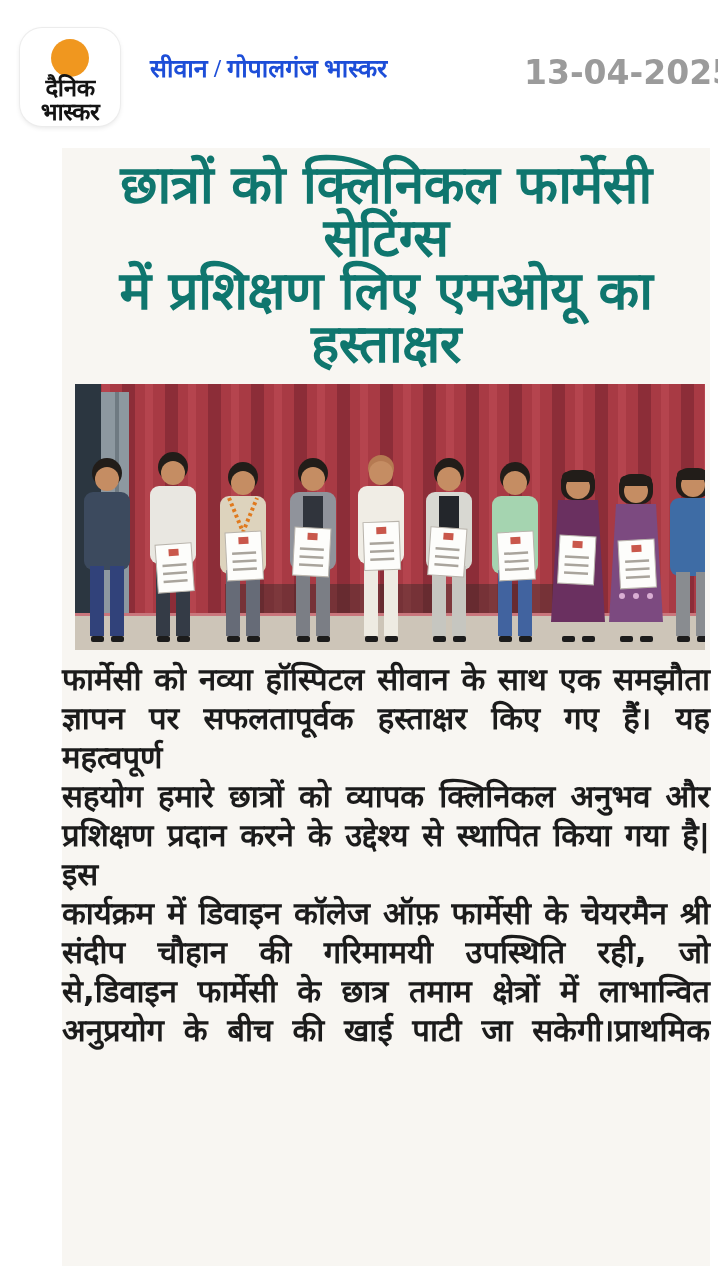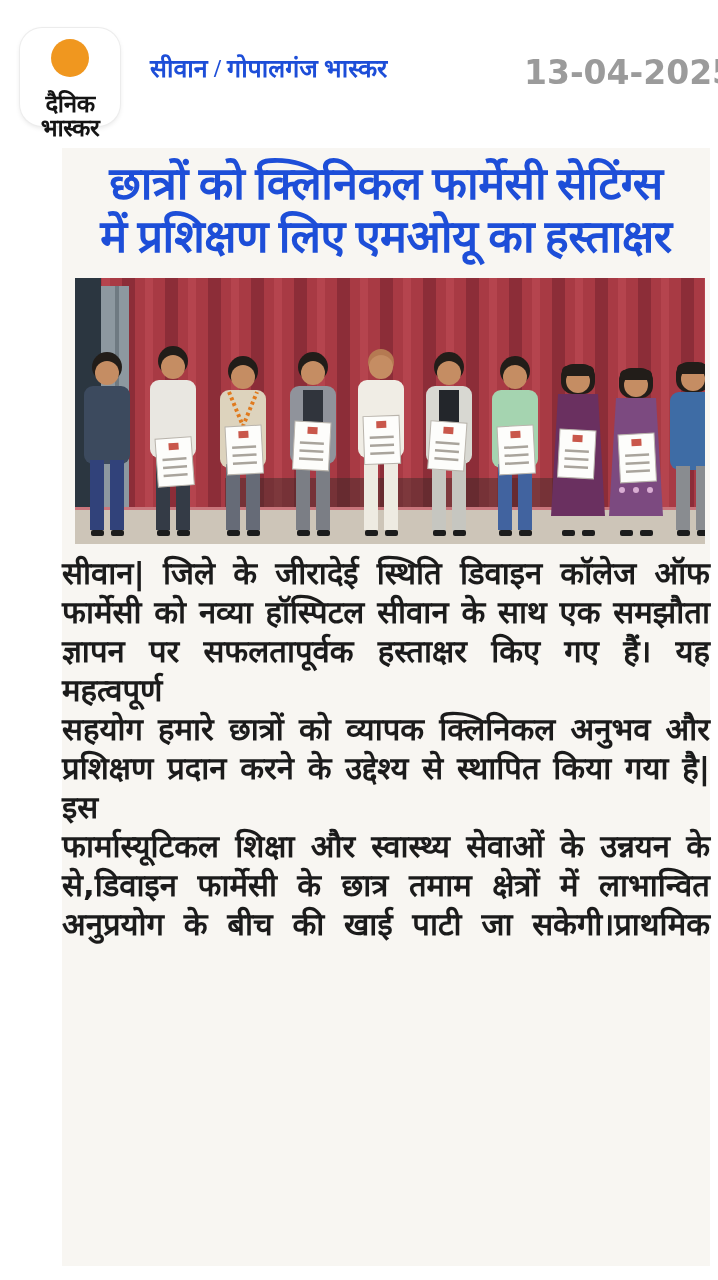--- a/index.html
+++ b/index.html
@@ -19,41 +19,39 @@
     text-align:center;
   }
   .logo-sun{
     position:absolute;left:31px;top:11px;width:38px;height:38px;border-radius:50%;
     background:#F0971F;
   }
   .logo-text{
     position:absolute;left:0;top:48px;width:100px;
     font-weight:800;font-size:24px;line-height:24px;color:#141414;
     letter-spacing:-0.5px;
-    margin-top:16px;
   }
   .page-title{
     position:absolute;left:150px;top:50px;
     font-size:25px;font-weight:700;color:#1d4ed8;white-space:nowrap;font-family:Liberation Serif, serif;
   }
   .date-label{
     position:absolute;left:524px;top:53px;
     font-size:33px;font-weight:700;color:#9b9b9b;white-space:nowrap;
   }
 
   
   .clipping{
     position:absolute;left:62px;top:148px;width:648px;height:1118px;
     background:#f8f6f2;
   }
   .headline{
-    padding-top:10px;text-align:center;color:#1d4ed8;
-    font-size:45px;line-height:53px;font-weight:800;
+    padding-top:10px;text-align:center;color:#0f766e;
+    font-size:53px;line-height:53px;font-weight:800;
     letter-spacing:-0.5px;
-    font-family:Liberation Serif, serif;
   }
   .photo-wrap{
     margin:14px 0 0 13px;width:630px;height:266px;
     background:#a83a44;overflow:hidden;
   }
   .article-body{
     margin-top:10px;width:648px;color:#1b1b1b;
     font-size:31px;line-height:39px;font-weight:700;
   }
   .body-line{
@@ -274,24 +272,24 @@
             <rect x="602" y="86" width="32" height="10" rx="5" fill="#221D19"></rect>
             <rect x="595" y="114" width="46" height="78" rx="9" fill="#3E6CA5"></rect>
             <rect x="601" y="188" width="14" height="64" fill="#898C90"></rect>
             <rect x="621" y="188" width="14" height="64" fill="#898C90"></rect>
             <rect x="602" y="252" width="13" height="6" rx="2" fill="#1C1C1C"></rect>
             <rect x="622" y="252" width="13" height="6" rx="2" fill="#1C1C1C"></rect>
           </g>
         </svg>
     </div>
     <div class="article-body">
-        <div class="body-line">सीवान| जिले के जीरादेई स्थिति डिवाइन कॉलेज ऑफ</div>
         <div class="body-line">फार्मेसी को नव्या हॉस्पिटल सीवान के साथ एक समझौता</div>
         <div class="body-line">ज्ञापन पर सफलतापूर्वक हस्ताक्षर किए गए हैं। यह महत्वपूर्ण</div>
         <div class="body-line">सहयोग हमारे छात्रों को व्यापक क्लिनिकल अनुभव और</div>
         <div class="body-line">प्रशिक्षण प्रदान करने के उद्देश्य से स्थापित किया गया है|इस</div>
-        <div class="body-line">फार्मास्यूटिकल शिक्षा और स्वास्थ्य सेवाओं के उन्नयन के</div>
+        <div class="body-line">कार्यक्रम में डिवाइन कॉलेज ऑफ़ फार्मेसी के चेयरमैन श्री</div>
+        <div class="body-line">संदीप चौहान की गरिमामयी उपस्थिति रही, जो</div>
         <div class="body-line">से,डिवाइन फार्मेसी के छात्र तमाम क्षेत्रों में लाभान्वित</div>
         <div class="body-line">अनुप्रयोग के बीच की खाई पाटी जा सकेगी।प्राथमिक</div>
       </div>
   </div>
 
 </div>
 
 </body></html>

